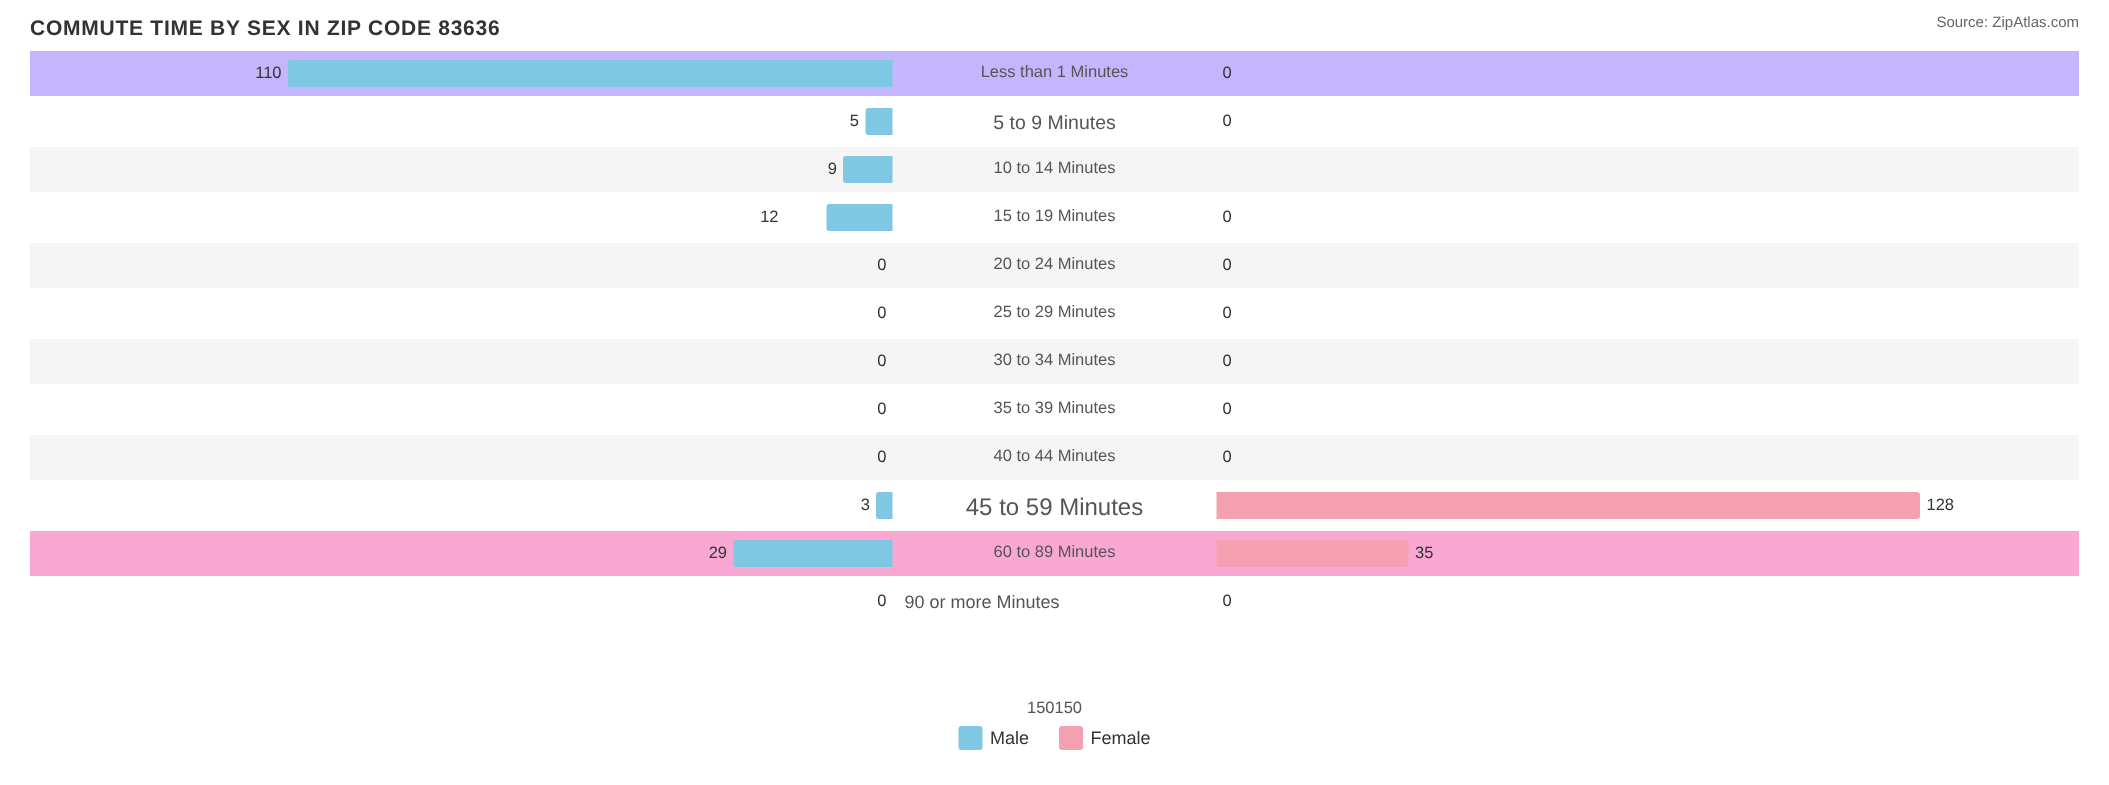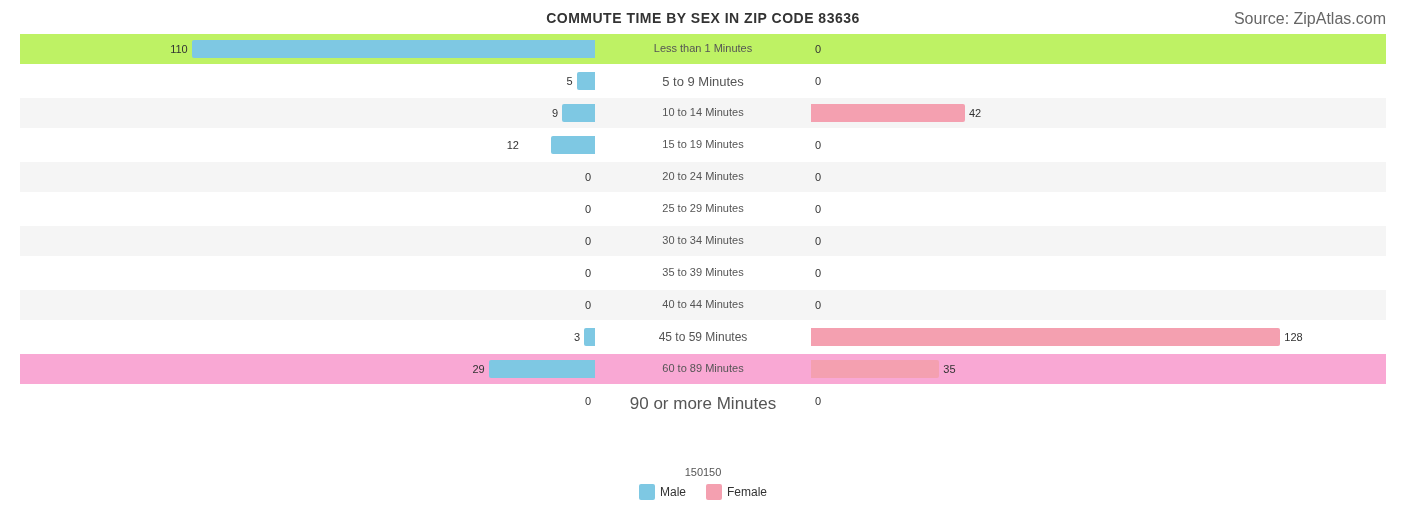--- a/index.html
+++ b/index.html
@@ -16,27 +16,26 @@
       padding: 10px 20px 30px 20px;
       position: relative;
     }
     .chart-title {
       font-size: 14px;
       font-weight: bold;
       color: #333;
       text-transform: uppercase;
       letter-spacing: 0.5px;
       margin-bottom: 8px;
-      text-align: center;
     }
     .source-text {
       position: absolute;
       top: 10px;
       right: 20px;
-      font-size: 16px;
+      font-size: 10px;
       color: #666;
     }
     .chart-area {
       width: 100%;
       height: 430px;
       position: relative;
     }
     .row {
       display: flex;
       align-items: center;
@@ -128,21 +127,21 @@
   </style>
 </head>
 <body>
 
 <div class="chart-container">
   <div class="chart-title">COMMUTE TIME BY SEX IN ZIP CODE 83636</div>
   <div class="source-text">Source: ZipAtlas.com</div>
 
   <div class="chart-area" id="chart-area">
 
-  <div class="row" style="background: #bef264;">
+  <div class="row" style="background: #c4b5fd;">
         <div class="male-side" style="position: absolute; right: 50%; top: 0px; bottom: 0px; padding-right: 108px; display: flex; align-items: center; justify-content: flex-end; width: 658px;">
           <span class="value-male">110</span>
           <div class="bar-male" style="width: 403.333px; height: 18px; background: rgb(126, 200, 227); border-radius: 2px 0px 0px 2px;"></div>
         </div>
         <div class="label-center" style="position: absolute; left: 50%; transform: translateX(-50%); font-size: 11px; color: rgb(85, 85, 85); white-space: nowrap; z-index: 2; width: 200px; text-align: center; top: 50%; margin-top: -7px;">Less than 1 Minutes</div>
         <div class="female-side" style="position: absolute; left: 50%; top: 0px; bottom: 0px; padding-left: 108px; display: flex; align-items: center; justify-content: flex-start; width: 658px;">
           <div class="bar-female" style="width: 0px; height: 18px; background: rgb(244, 160, 176); border-radius: 0px 2px 2px 0px;"></div>
           <span class="value-female">0</span>
         </div>
       </div>
@@ -156,24 +155,20 @@
           <div class="bar-female" style="width: 0px; height: 18px; background: rgb(244, 160, 176); border-radius: 0px 2px 2px 0px;"></div>
           <span class="value-female">0</span>
         </div>
       </div>
       <div class="row" style="background: rgb(245, 245, 245);">
         <div class="male-side" style="position: absolute; right: 50%; top: 0px; bottom: 0px; padding-right: 108px; display: flex; align-items: center; justify-content: flex-end; width: 658px;">
           <span class="value-male">9</span>
           <div class="bar-male" style="width: 33px; height: 18px; background: rgb(126, 200, 227); border-radius: 2px 0px 0px 2px;"></div>
         </div>
         <div class="label-center" style="position: absolute; left: 50%; transform: translateX(-50%); font-size: 11px; color: rgb(85, 85, 85); white-space: nowrap; z-index: 2; width: 200px; text-align: center; top: 50%; margin-top: -7px;">10 to 14 Minutes</div>
-        <div class="female-side" style="position: absolute; left: 50%; top: 0px; bottom: 0px; padding-left: 108px; display: flex; align-items: center; justify-content: flex-start; width: 658px;">
-          <div class="bar-female" style="width: 154px; height: 18px; background: rgb(244, 160, 176); border-radius: 0px 2px 2px 0px;"></div>
-          <span class="value-female">42</span>
-        </div>
       </div>
       <div class="row" style="background: rgb(255, 255, 255);">
         <div class="male-side" style="position: absolute; right: 50%; top: 0px; bottom: 0px; padding-right: 108px; display: flex; align-items: center; justify-content: flex-end; width: 658px; gap: 28px;">
           <span class="value-male">12</span>
           <div class="bar-male" style="width: 44px; height: 18px; background: rgb(126, 200, 227); border-radius: 2px 0px 0px 2px;"></div>
         </div>
         <div class="label-center" style="position: absolute; left: 50%; transform: translateX(-50%); font-size: 11px; color: rgb(85, 85, 85); white-space: nowrap; z-index: 2; width: 200px; text-align: center; top: 50%; margin-top: -7px;">15 to 19 Minutes</div>
         <div class="female-side" style="position: absolute; left: 50%; top: 0px; bottom: 0px; padding-left: 108px; display: flex; align-items: center; justify-content: flex-start; width: 658px;">
           <div class="bar-female" style="width: 0px; height: 18px; background: rgb(244, 160, 176); border-radius: 0px 2px 2px 0px;"></div>
           <span class="value-female">0</span>
@@ -232,21 +227,21 @@
         <div class="female-side" style="position: absolute; left: 50%; top: 0px; bottom: 0px; padding-left: 108px; display: flex; align-items: center; justify-content: flex-start; width: 658px;">
           <div class="bar-female" style="width: 0px; height: 18px; background: rgb(244, 160, 176); border-radius: 0px 2px 2px 0px;"></div>
           <span class="value-female">0</span>
         </div>
       </div>
       <div class="row" style="background: rgb(255, 255, 255);">
         <div class="male-side" style="position: absolute; right: 50%; top: 0px; bottom: 0px; padding-right: 108px; display: flex; align-items: center; justify-content: flex-end; width: 658px;">
           <span class="value-male">3</span>
           <div class="bar-male" style="width: 11px; height: 18px; background: rgb(126, 200, 227); border-radius: 2px 0px 0px 2px;"></div>
         </div>
-        <div class="label-center" style="position: absolute; left: 50%; transform: translateX(-50%); font-size: 12px; color: rgb(85, 85, 85); white-space: nowrap; z-index: 2; width: 200px; text-align: center; top: 50%; margin-top: -7px;">45 to 59 Minutes</div>
+        <div class="label-center" style="position: absolute; left: 50%; transform: translateX(-50%); font-size: 16px; color: rgb(85, 85, 85); white-space: nowrap; z-index: 2; width: 200px; text-align: center; top: 50%; margin-top: -7px;">45 to 59 Minutes</div>
         <div class="female-side" style="position: absolute; left: 50%; top: 0px; bottom: 0px; padding-left: 108px; display: flex; align-items: center; justify-content: flex-start; width: 658px;">
           <div class="bar-female" style="width: 469.333px; height: 18px; background: rgb(244, 160, 176); border-radius: 0px 2px 2px 0px;"></div>
           <span class="value-female">128</span>
         </div>
       </div>
       <div class="row" style="background: #f9a8d4;">
         <div class="male-side" style="position: absolute; right: 50%; top: 0px; bottom: 0px; padding-right: 108px; display: flex; align-items: center; justify-content: flex-end; width: 658px;">
           <span class="value-male">29</span>
           <div class="bar-male" style="width: 106.333px; height: 18px; background: rgb(126, 200, 227); border-radius: 2px 0px 0px 2px;"></div>
         </div>
@@ -254,21 +249,21 @@
         <div class="female-side" style="position: absolute; left: 50%; top: 0px; bottom: 0px; padding-left: 108px; display: flex; align-items: center; justify-content: flex-start; width: 658px;">
           <div class="bar-female" style="width: 128.333px; height: 18px; background: rgb(244, 160, 176); border-radius: 0px 2px 2px 0px;"></div>
           <span class="value-female">35</span>
         </div>
       </div>
       <div class="row" style="background: rgb(255, 255, 255);">
         <div class="male-side" style="position: absolute; right: 50%; top: 0px; bottom: 0px; padding-right: 108px; display: flex; align-items: center; justify-content: flex-end; width: 658px;">
           <span class="value-male">0</span>
           <div class="bar-male" style="width: 0px; height: 18px; background: rgb(126, 200, 227); border-radius: 2px 0px 0px 2px;"></div>
         </div>
-        <div class="label-center" style="position: absolute; left: 50%; transform: translateX(-50%); font-size: 17px; color: rgb(85, 85, 85); white-space: nowrap; z-index: 2; width: 200px; text-align: center; top: 50%; margin-top: -7px;">90 or more Minutes</div>
+        <div class="label-center" style="position: absolute; left: 50%; transform: translateX(-50%); font-size: 12px; color: rgb(85, 85, 85); white-space: nowrap; z-index: 2; width: 200px; text-align: left; top: 50%; margin-top: -7px;">90 or more Minutes</div>
         <div class="female-side" style="position: absolute; left: 50%; top: 0px; bottom: 0px; padding-left: 108px; display: flex; align-items: center; justify-content: flex-start; width: 658px;">
           <div class="bar-female" style="width: 0px; height: 18px; background: rgb(244, 160, 176); border-radius: 0px 2px 2px 0px;"></div>
           <span class="value-female">0</span>
         </div>
       </div>
     </div>
 
   <div class="axis-labels">
     <span>150</span>
     <span>150</span>

